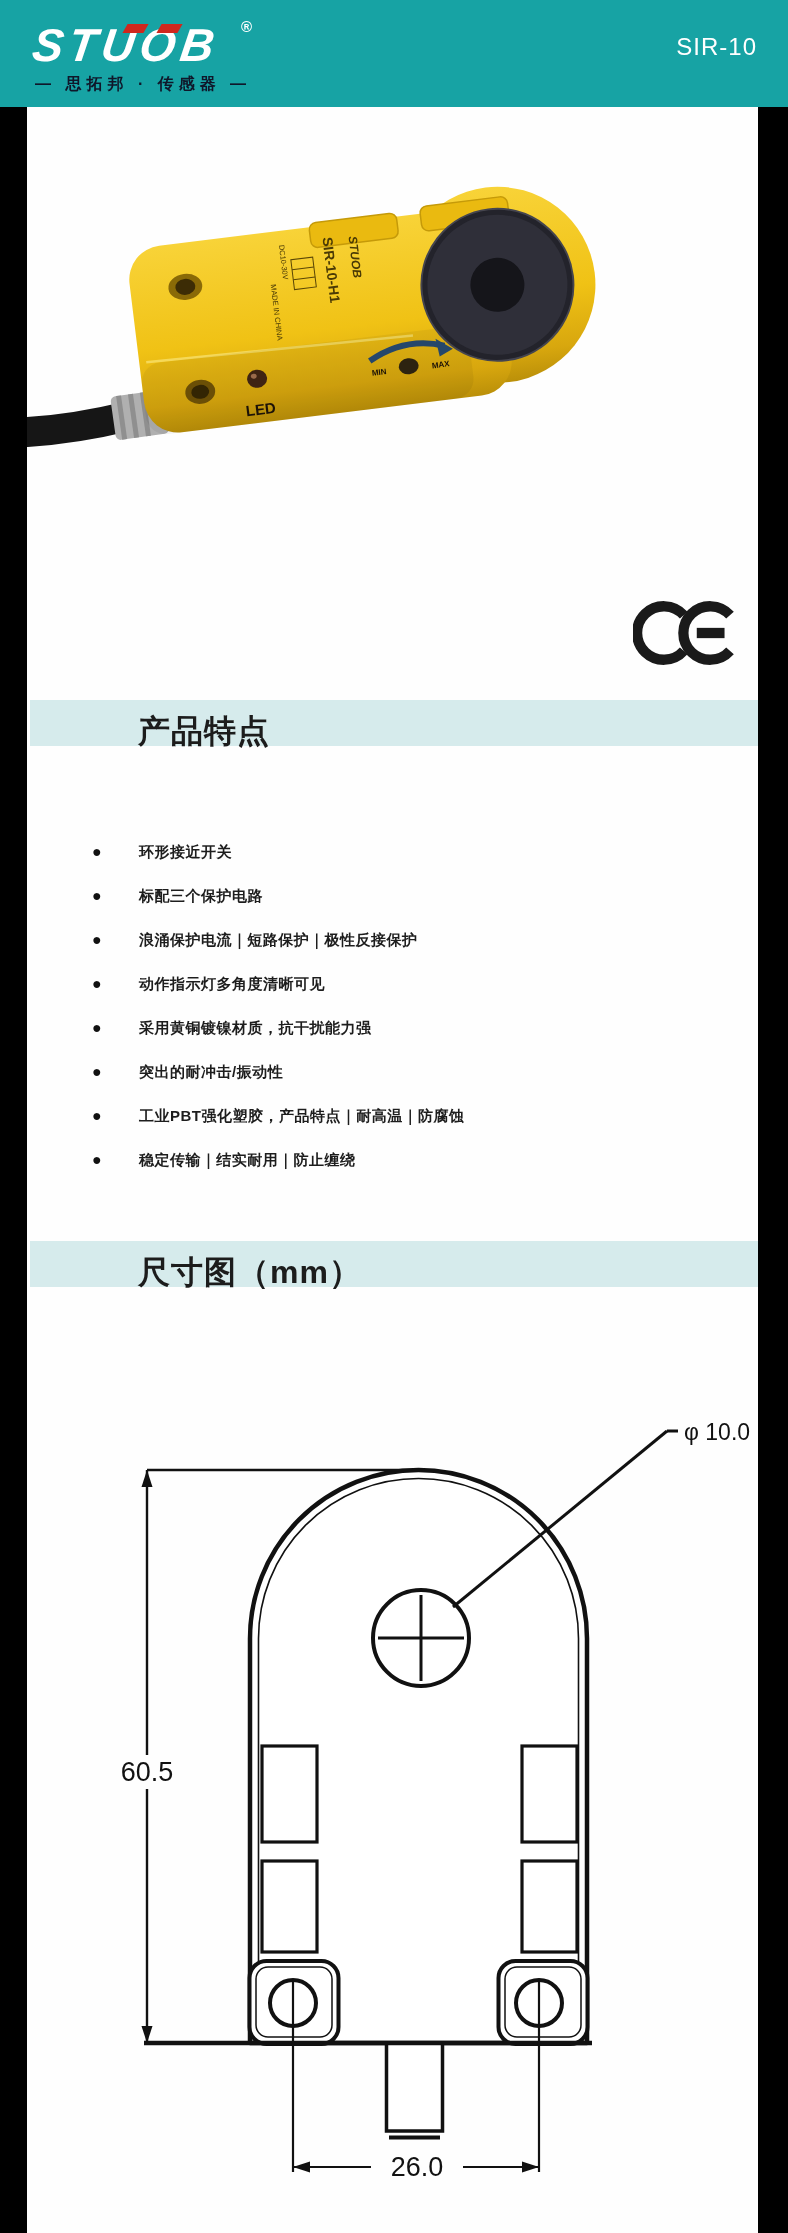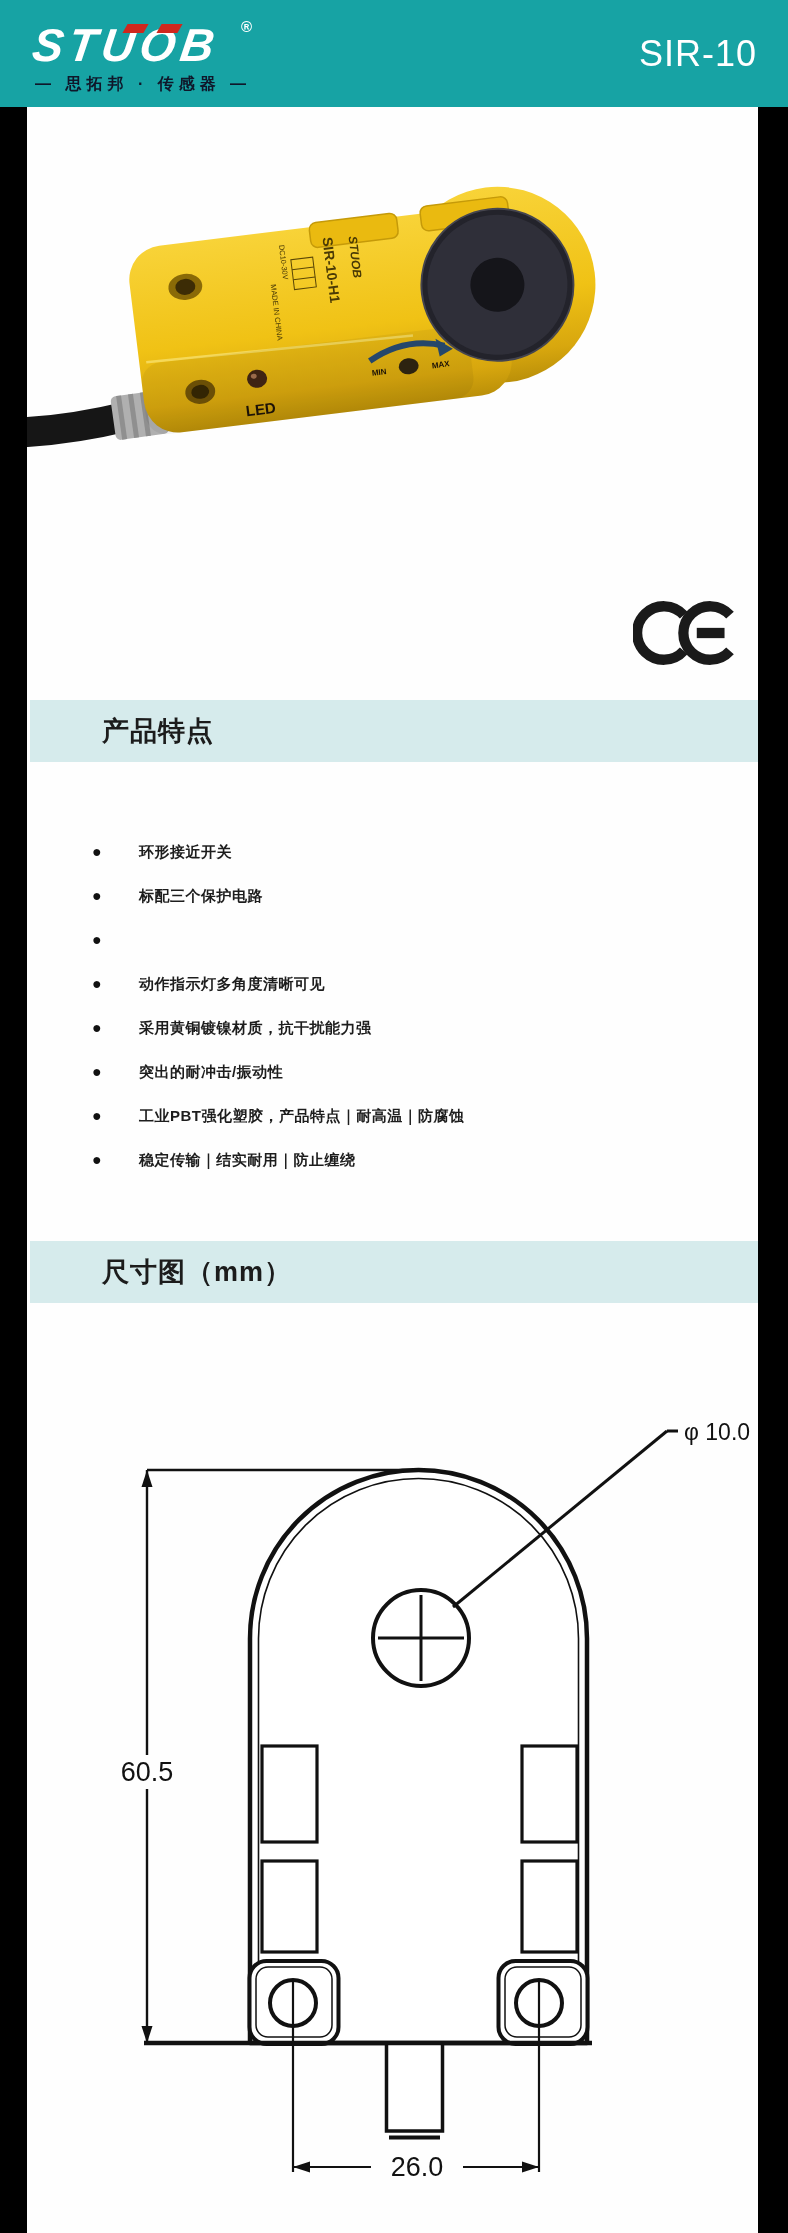--- a/index.html
+++ b/index.html
@@ -19,32 +19,32 @@
   .logo-reg{position:absolute;left:208px;top:10px;color:#fff;font-size:15px;font-weight:700;}
   .logo-accent{position:absolute;height:9px;width:21px;background:#d0271d;transform:skewX(-30deg);}
   .accent-a{left:92px;top:16px;}
   .accent-b{left:126px;top:16px;}
   .logo-tagline{
     position:absolute;left:2px;top:66px;color:#0f172a;
     font-size:16px;font-weight:700;letter-spacing:5px;white-space:nowrap;
   }
   .model-number{
     position:absolute;right:31px;top:33px;color:#fff;
-    font-size:36px;letter-spacing:1px;font-weight:400;
+    font-size:24px;letter-spacing:1px;font-weight:400;
   }
   
   .side{position:absolute;top:107px;height:2126px;background:#000;}
   .side.left{left:0;width:27px;}
   .side.right{left:758px;width:30px;}
   
   .content{position:absolute;left:27px;top:107px;width:731px;height:2126px;background:#fefefe;}
   .section-bar{
-    position:absolute;left:30px;width:728px;height:62px;background:#d6ebec;
-    font-size:27px;font-weight:600;color:#1c1c1c;line-height:62px;
-    padding-left:72px;box-sizing:border-box;letter-spacing:1px;
+    position:absolute;left:30px;width:728px;height:46px;background:#d6ebec;
+    font-size:32px;font-weight:600;color:#1c1c1c;line-height:62px;
+    padding-left:108px;box-sizing:border-box;letter-spacing:1px;
   }
   .bar-features{top:700px;}
   .bar-dimensions{top:1221px;margin-top:20px;}
   
   .features-list{position:absolute;left:92px;top:830px;width:640px;margin:0;padding:0;list-style:none;}
   .feature-item{display:flex;align-items:center;height:44px;color:#1d1d1d;}
   .bullet{width:20px;font-size:16px;margin-right:27px;color:#111;flex:none;}
   .feature-text{font-size:15px;font-weight:600;letter-spacing:.5px;white-space:nowrap;}
   
   .photo-svg{position:absolute;left:27px;top:130px;}
@@ -159,20 +159,21 @@
     <li class="feature-item">
       <span class="bullet">●</span>
       <span class="feature-text">环形接近开关</span>
       </li>
     <li class="feature-item">
       <span class="bullet">●</span>
       <span class="feature-text">标配三个保护电路</span>
       </li>
     <li class="feature-item">
       <span class="bullet">●</span>
+      <span class="feature-text">浪涌保护电流｜短路保护｜极性反接保护</span>
       </li>
     <li class="feature-item">
       <span class="bullet">●</span>
       <span class="feature-text">动作指示灯多角度清晰可见</span>
       </li>
     <li class="feature-item">
       <span class="bullet">●</span>
       <span class="feature-text">采用黄铜镀镍材质，抗干扰能力强</span>
       </li>
     <li class="feature-item">

